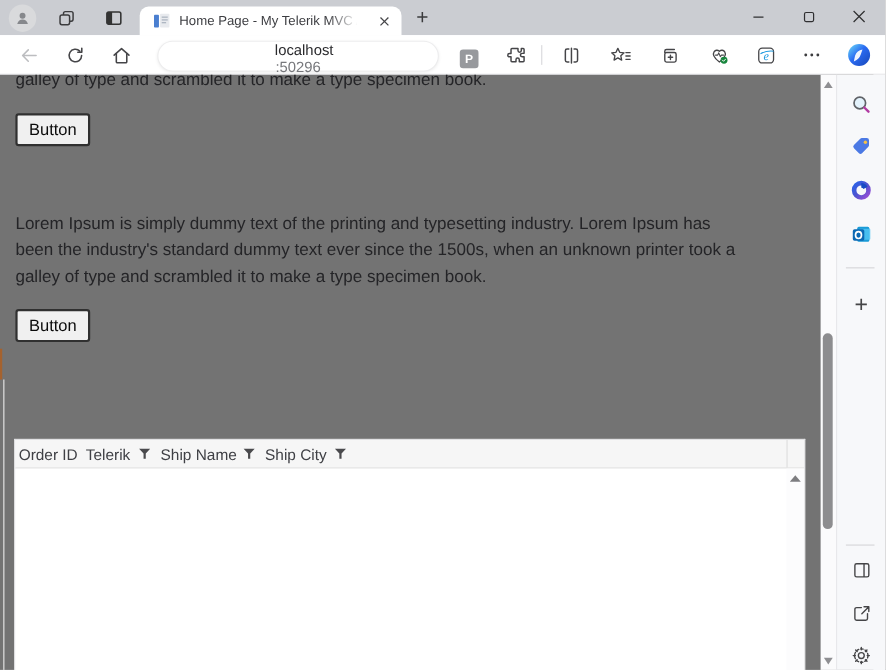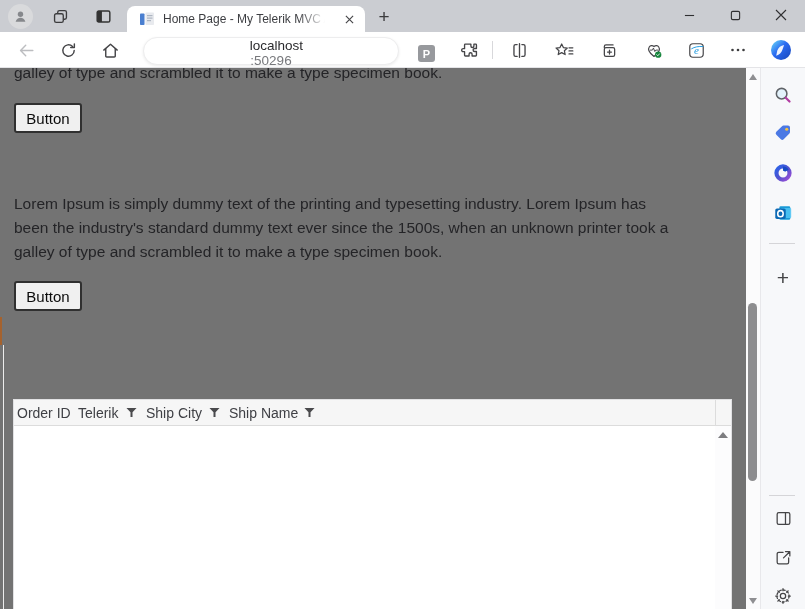--- a/index.html
+++ b/index.html
@@ -259,28 +259,28 @@
       <div class="grid-header">
         <div class="gh-cell" style="width:61px;">
           <span>Order ID</span>
         </div>
         <div class="gh-cell" style="width:68px;">
           <span>Telerik</span>
           <svg class="flt" width="11" height="11" viewBox="0 0 12 12">
             <path d="M0.5 1h11L7.1 5.8V11H4.9V5.8Z" fill="#4a4a4d"></path>
           </svg>
         </div>
-        <div class="gh-cell" style="width:83px;">
-          <span>Ship City</span>
+        <div class="gh-cell" style="width:95px;">
+          <span>Ship Name</span>
           <svg class="flt" width="11" height="11" viewBox="0 0 12 12">
             <path d="M0.5 1h11L7.1 5.8V11H4.9V5.8Z" fill="#4a4a4d"></path>
           </svg>
         </div>
-        <div class="gh-cell" style="width:95px;">
-          <span>Ship Name</span>
+        <div class="gh-cell" style="width:83px;">
+          <span>Ship City</span>
           <svg class="flt" width="11" height="11" viewBox="0 0 12 12">
             <path d="M0.5 1h11L7.1 5.8V11H4.9V5.8Z" fill="#4a4a4d"></path>
           </svg>
         </div>
         <div class="gh-spacer"></div>
       </div>
       <div class="grid-body">
         <div class="grid-scroll">
           <div class="tri-up-sm"></div>
         </div>

